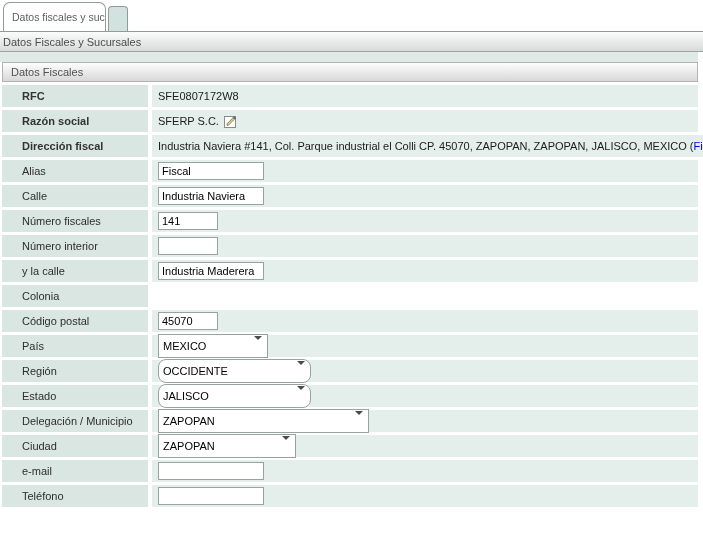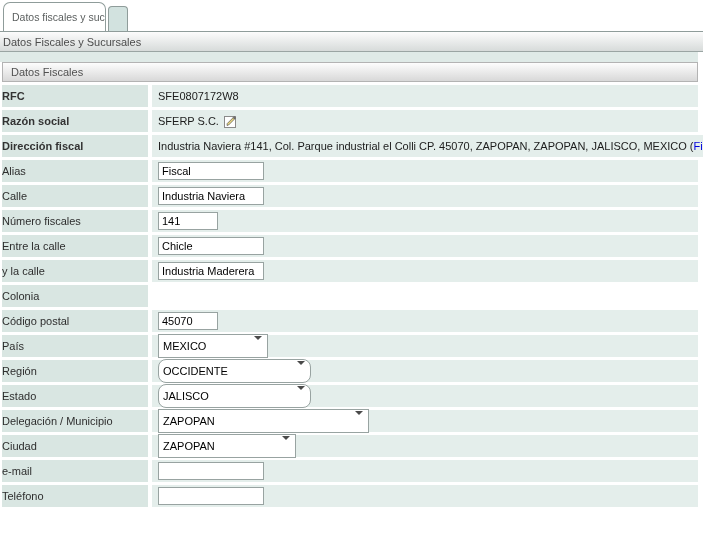--- a/index.html
+++ b/index.html
@@ -45,21 +45,21 @@
     border:1px solid #b3b3b3;
     background:linear-gradient(#fdfdfd,#d8d8d8);
     display:flex; align-items:center; padding-left:8px; color:#515151;
   }
 
   .rows { margin-top:3px; flex:1; display:flex; flex-direction:column; }
   .row { display:flex; gap:4px; margin-left:2px; margin-bottom:3px; height:22px; }
   .row.last { margin-bottom:0; flex:1; height:auto; }
   .cell-label {
     width:146px; flex-shrink:0; background:#d9e6e2;
-    display:flex; align-items:center; padding-left:0; color:#2e2e2e;
+    display:flex; align-items:center; padding-left:20px; color:#2e2e2e;
   }
   .row.bold .cell-label { font-weight:bold; color:#333; }
   .cell-value {
     flex:1; background:#e4eeeb;
     display:flex; align-items:center; padding-left:6px;
     white-space:nowrap; color:#1c1c1c;
   }
   .row.last .cell-label, .row.last .cell-value { align-items:flex-start; }
   .row.last .cell-value { padding-top:3px; }
 
@@ -162,27 +162,27 @@
         </div>
     </div>
 
     <div class="row">
       <div class="cell-label">Número fiscales</div>
       <div class="cell-value">
           <input class="txt w-sm" type="text" value="141" style="">
         </div>
     </div>
 
-
-    <div class="row">
-      <div class="cell-label">Entre la calle</div>
-      <div class="cell-value">
-          <input class="txt w-md" type="text" value="Chicle" style="">
-        </div>
-    </div>
+    <div class="row">
+      <div class="cell-label">Número interior</div>
+      <div class="cell-value">
+          <input class="txt w-sm" type="text" style="">
+        </div>
+    </div>
+
 
     <div class="row">
       <div class="cell-label">y la calle</div>
       <div class="cell-value">
           <input class="txt w-md" type="text" value="Industria Maderera" style="">
         </div>
     </div>
 
     <div class="row">
       <div class="cell-label">Colonia</div>

